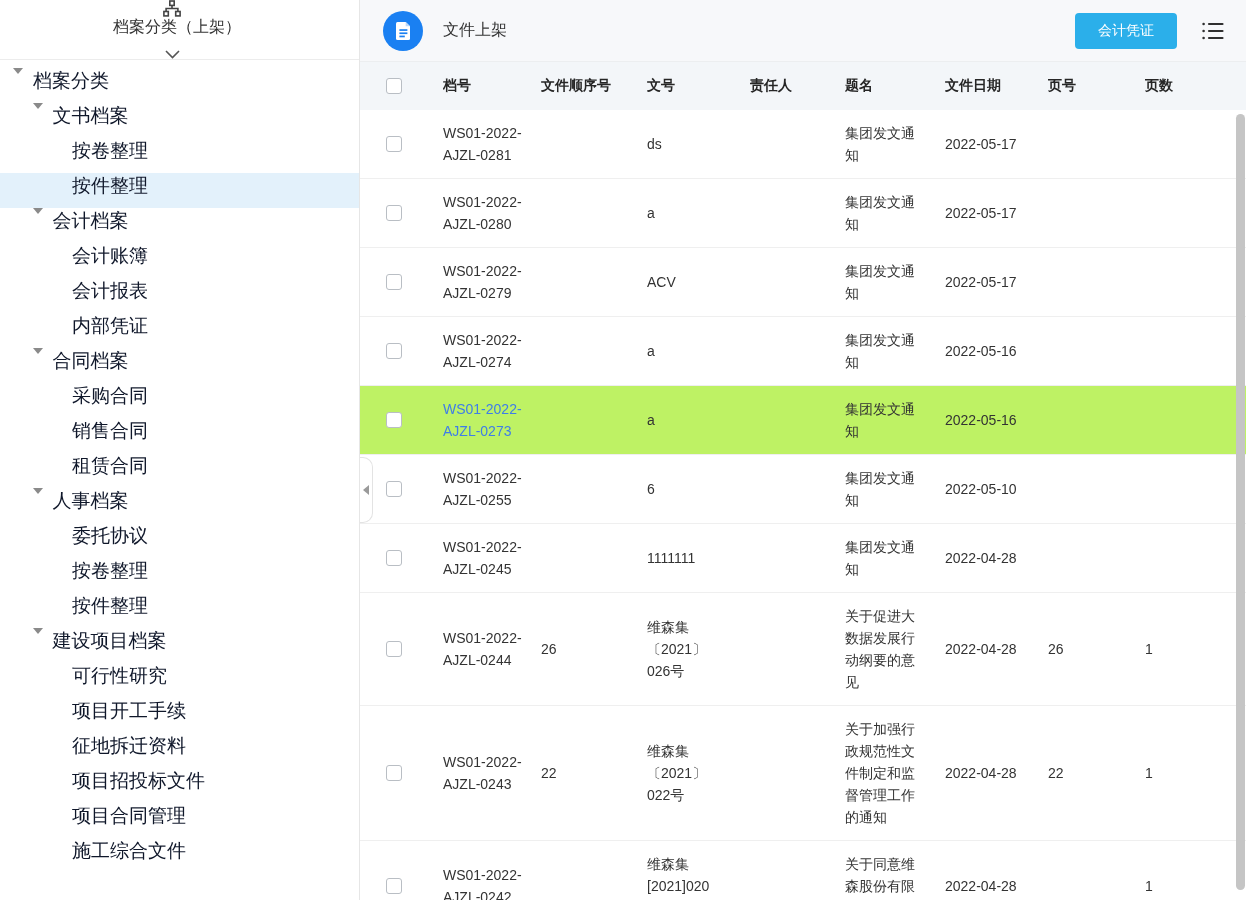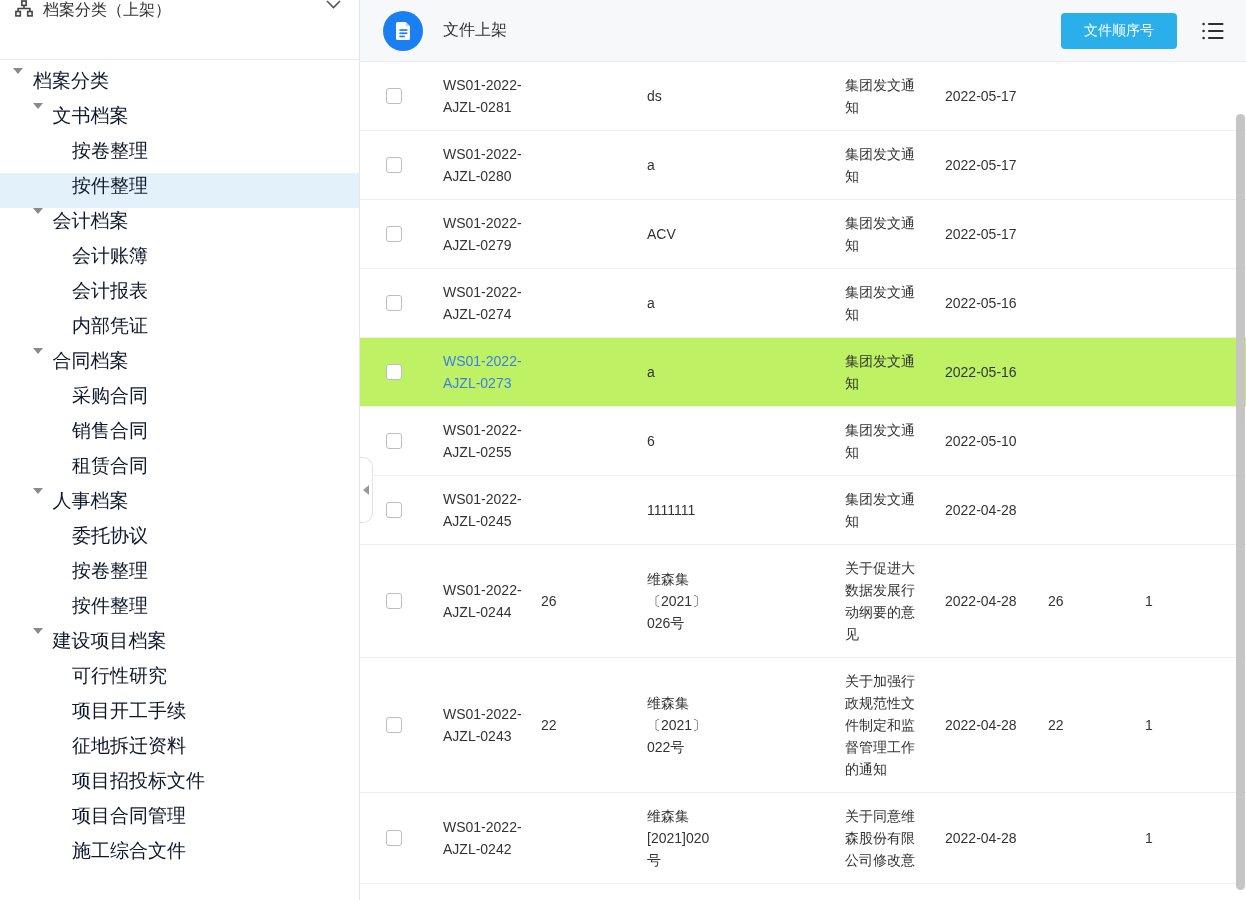--- a/index.html
+++ b/index.html
@@ -3,22 +3,22 @@
 <meta charset="utf-8">
 <style>
   * { margin:0; padding:0; box-sizing:border-box; }
   html,body { width:1246px; height:900px; overflow:hidden; background:#fff;
     font-family:"Liberation Sans","DejaVu Sans",sans-serif; }
   .app { display:flex; width:1246px; height:900px; }
 
   
   .sidebar { width:360px; min-width:360px; height:100%; background:#fff;
     border-right:1px solid #e6e6e6; position:relative; }
-  .sidebar-header { height:60px; display:flex; 
-    padding:0 18px 0 15px; border-bottom:1px solid #ececec; }
+  .sidebar-header { height:60px; display:flex; align-items:center;
+    padding:0 18px 0 3px; border-bottom:1px solid #ececec;flex-direction:column; }
   .sidebar-header .sh-title { font-size:16px; color:#333; margin-left:10px; flex:1; }
   .tree { padding-top:8px; }
   .tree-item { height:35px; display:flex; align-items:flex-start; font-size:19px;
     color:#0f172a; cursor:pointer; white-space:nowrap; }
   .tree-item.selected { background:#e3f1fb; }
   .caret { width:20px; display:inline-flex; align-items:center; flex:none; }
   .caret.show::before { content:""; display:block; width:0; height:0;
     border-left:5px solid transparent; border-right:5px solid transparent;
     border-top:6px solid #8a8a8a; }
 
@@ -191,33 +191,46 @@
       <span class="doc-circle">
         <svg width="19" height="20" viewBox="0 0 19 20">
           <path d="M3.5 1 h8.2 l4.3 4.3 v12.2 a1.5 1.5 0 0 1 -1.5 1.5 h-11 a1.5 1.5 0 0 1 -1.5 -1.5 v-15 a1.5 1.5 0 0 1 1.5 -1.5 z" fill="#ffffff"></path>
           <path d="M11.7 1 v4.3 h4.3 z" fill="#bcd9fb"></path>
           <rect x="5.4" y="8.2" width="8" height="1.7" fill="#1a80f2"></rect>
           <rect x="5.4" y="11.4" width="8" height="1.7" fill="#1a80f2"></rect>
           <rect x="5.4" y="14.6" width="5.4" height="1.7" fill="#1a80f2"></rect>
         </svg>
       </span>
       <span class="page-title">文件上架</span>
-      <button class="shelve-btn">文件顺序号</button>
+      <button class="shelve-btn">会计凭证</button>
       <span class="list-icon-btn">
         <svg width="23" height="22" viewBox="0 0 23 22" stroke="#2f2f2f" stroke-width="2.2" stroke-linecap="round">
           <circle cx="2.6" cy="4" r="1.3" fill="#2f2f2f" stroke="none"></circle>
           <circle cx="2.6" cy="11" r="1.3" fill="#2f2f2f" stroke="none"></circle>
           <circle cx="2.6" cy="18" r="1.3" fill="#2f2f2f" stroke="none"></circle>
           <line x1="8" y1="4" x2="21.5" y2="4"></line>
           <line x1="8" y1="11" x2="21.5" y2="11"></line>
           <line x1="8" y1="18" x2="21.5" y2="18"></line>
         </svg>
       </span>
     </div>
 
+    <div class="trow thead">
+      <div class="cell cb-cell">
+        <div class="checkbox"></div>
+      </div>
+    <div class="cell c-archive">档号</div>
+        <div class="cell c-order">文件顺序号</div>
+        <div class="cell c-docno">文号</div>
+        <div class="cell c-resp">责任人</div>
+        <div class="cell c-title">题名</div>
+        <div class="cell c-date">文件日期</div>
+        <div class="cell c-pageno">页号</div>
+        <div class="cell c-pages">页数</div>
+      </div>
     <div class="tbody">
         <div class="trow">
           <div class="cell cb-cell">
             <div class="checkbox"></div>
           </div>
           <div class="cell c-archive">WS01-2022-AJZL-0281</div>
           <div class="cell c-order"></div>
           <div class="cell c-docno">ds</div>
           <div class="cell c-resp"></div>
           <div class="cell c-title">集团发文通知</div>

